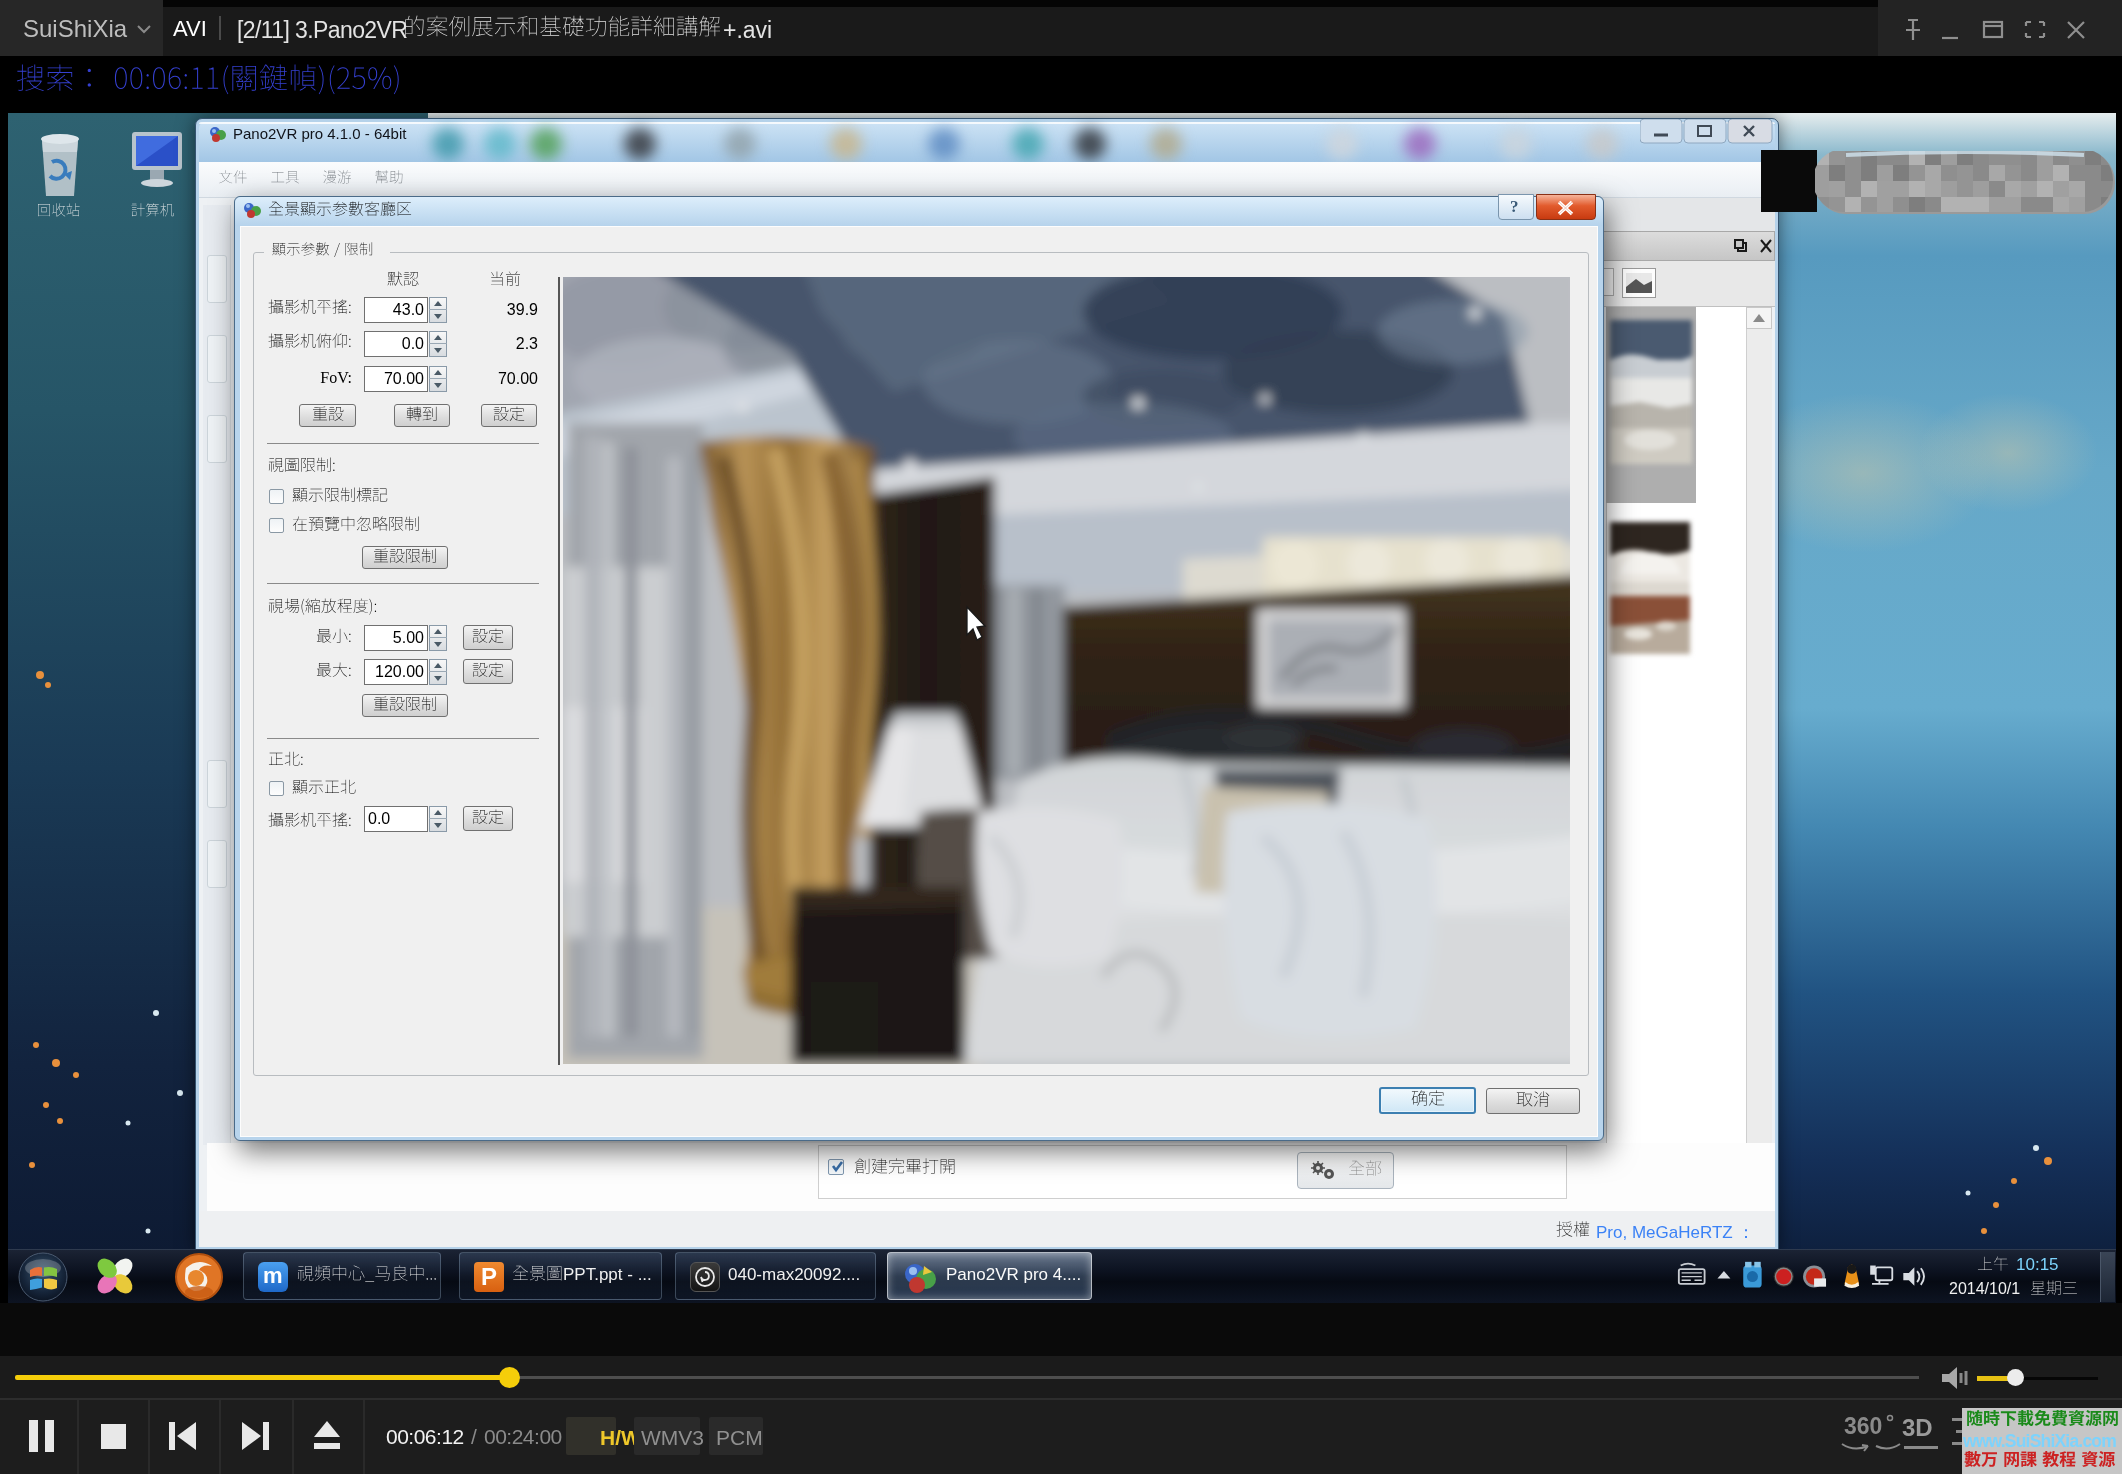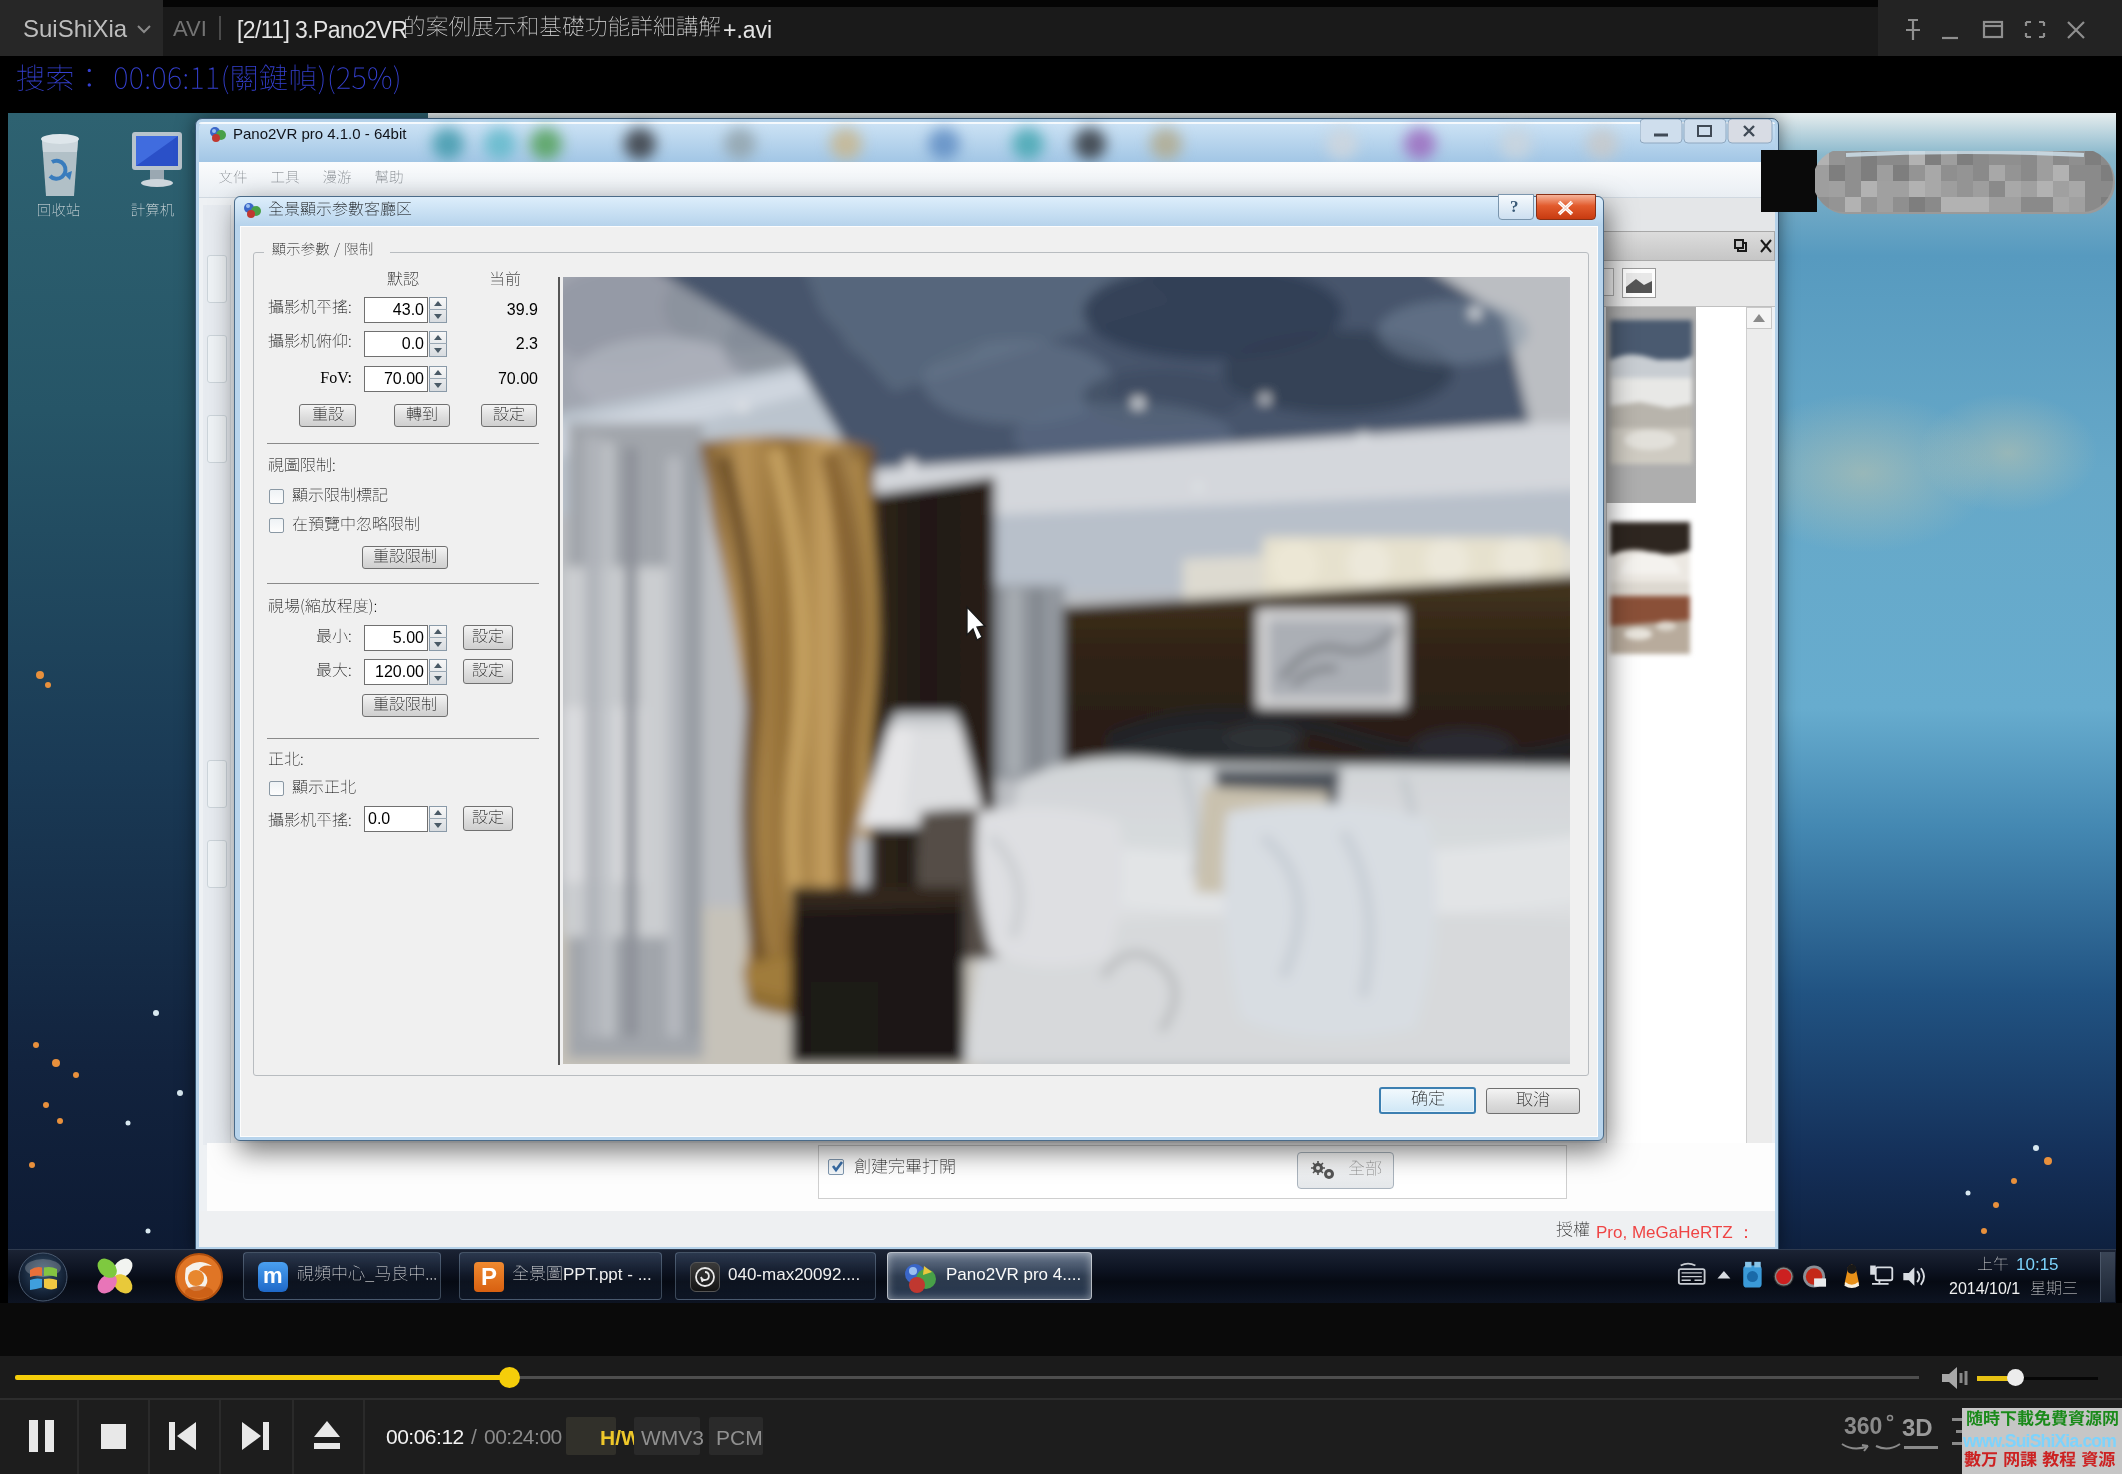--- a/index.html
+++ b/index.html
@@ -131,21 +131,21 @@
     </defs>
   </svg>
 <div style="position:absolute;left:0px;top:0px;width:2122px;height:56px;background:#1a1a1a"></div>
 <div style="position:absolute;left:0px;top:0px;width:2122px;height:7px;background:#050505"></div>
 <div style="position:absolute;left:0px;top:0px;width:163px;height:56px;background:#272727"></div>
 <div style="position:absolute;left:1878px;top:0px;width:244px;height:56px;background:#232323"></div>
 <div style="position:absolute;left:23px;top:15px;font:500 24px 'Liberation Sans',sans-serif;color:#bdbdbd">SuiShiXia</div>
 <svg style="position:absolute;left:136px;top:24px" width="16" height="10">
     <path d="M2 2 L8 8 L14 2" stroke="#8a8a8a" stroke-width="2" fill="none"></path>
   </svg>
-<div style="position:absolute;left:173px;top:16px;font:22px 'Liberation Sans',sans-serif;color:#737373">AVI</div>
+<div style="position:absolute;left:173px;top:16px;font:22px 'Liberation Sans',sans-serif;color:#ffffff">AVI</div>
 <div style="position:absolute;left:219px;top:16px;width:2px;height:24px;background:#4a4a4a"></div>
 <div style="position:absolute;left:237px;top:17px;font:23px 'Liberation Sans',sans-serif;color:#e4e4e4;letter-spacing:-0.6px">[2/11] 3.Pano2VR</div>
 <div style="position:absolute;left:401px;top:17px;width:322px;height:25px;">
     <svg width="322" height="25" viewBox="0 -17.9 322 25.3" style="position:absolute;left:0;top:0;overflow:visible" xmlns="http://www.w3.org/2000/svg">
       <g fill="#e4e4e4">
         <use href="#g0" transform="translate(0.0,0) scale(0.02300)"></use>
         <use href="#g1" transform="translate(23.0,0) scale(0.02300)"></use>
         <use href="#g2" transform="translate(46.0,0) scale(0.02300)"></use>
         <use href="#g3" transform="translate(69.0,0) scale(0.02300)"></use>
         <use href="#g4" transform="translate(92.0,0) scale(0.02300)"></use>
@@ -449,21 +449,21 @@
   </div>
 <div style="position:absolute;left:199px;top:1211px;width:1576px;height:36px;background:#eef0f2"></div>
 <div style="position:absolute;left:1556px;top:1222px;width:34px;height:19px;">
     <svg width="34" height="19" viewBox="0 -13.3 34 18.7" style="position:absolute;left:0;top:0;overflow:visible" xmlns="http://www.w3.org/2000/svg">
       <g fill="#1a1a1a">
         <use href="#g51" transform="translate(0.0,0) scale(0.01700)"></use>
         <use href="#g52" transform="translate(17.0,0) scale(0.01700)"></use>
       </g>
     </svg>
   </div>
-<div style="position:absolute;left:1596px;top:1221px;font:17px 'Liberation Sans',sans-serif;color:#ef4444">Pro, MeGaHeRTZ ：</div>
+<div style="position:absolute;left:1596px;top:1221px;font:17px 'Liberation Sans',sans-serif;color:#3b82f6">Pro, MeGaHeRTZ ：</div>
 <div style="position:absolute;left:234px;top:196px;width:1370px;height:945px;background:#b8d4ec;border:1px solid #4a6a88;border-radius:6px;box-shadow:4px 10px 28px rgba(0,0,0,0.55)"></div>
 <div style="position:absolute;left:235px;top:197px;width:1368px;height:29px;background:linear-gradient(#ddeefb,#b6d3ec);border-radius:6px 6px 0 0"></div>
 <svg style="position:absolute;left:243px;top:201px" width="18" height="18">
 <circle cx="6" cy="7" r="5" fill="#3a66c8"></circle>
     <circle cx="13" cy="10" r="5" fill="#48a048"></circle>
     <circle cx="8" cy="13" r="4" fill="#c03830"></circle>
     <circle cx="5" cy="5" r="2" fill="#9ac0f0"></circle>
   </svg>
 <div style="position:absolute;left:268px;top:202px;width:144px;height:18px;">
     <svg width="144" height="18" viewBox="0 -12.5 144 17.6" style="position:absolute;left:0;top:0;overflow:visible" xmlns="http://www.w3.org/2000/svg">

